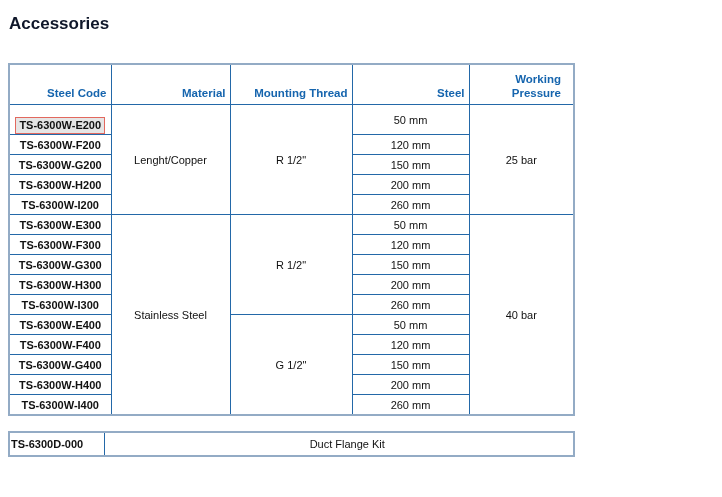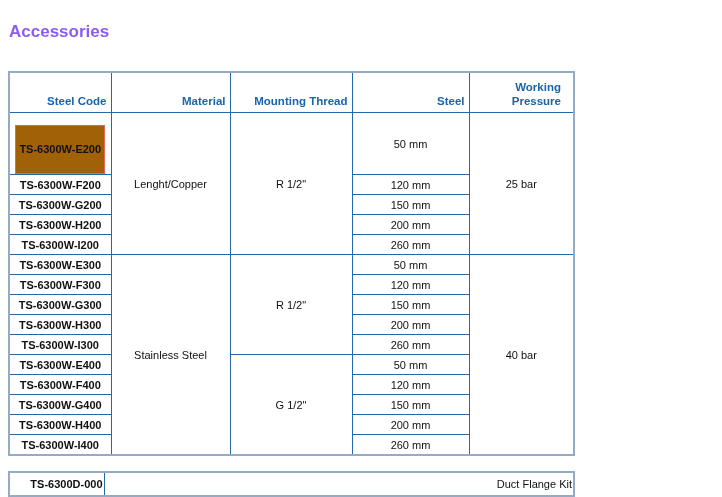--- a/index.html
+++ b/index.html
@@ -8,24 +8,24 @@
     background: #ffffff;
     width: 722px;
     height: 497px;
     font-family: "Liberation Sans", sans-serif;
     overflow: hidden;
   }
   .page {
     padding: 8px 0 0 8px;
   }
   .title {
-    color: #8b5cf6;
+    color: #0f172a;
     font-size: 17px;
     font-weight: bold;
-    margin: 14px 0 0 1px;
+    margin: 6px 0 0 1px;
     line-height: 20px;
   }
   table {
     border-collapse: collapse;
     table-layout: fixed;
   }
   #main-table {
     margin-top: 29px;
     width: 565px;
     border: 2px solid #93ABC5;
@@ -53,41 +53,41 @@
     color: #111111;
     padding: 0 4px;
   }
   td.code {
     color: #1665AE;
     font-weight: bold;
     font-size: 11.5px;
   }
   .hl {
     display: inline-block;
-    background: #a16207;
+    background: #e5e5e5;
     border: 1px solid #E2685E;
-    padding: 16px 3px;
+    padding: 0 3px;
     line-height: 15px;
     margin-top: 12px;
   }
   #kits-table {
     margin-top: 15px;
     width: 565px;
     border: 2px solid #93ABC5;
   }
   #kits-table td {
     border: 1px solid #2368A8;
     height: 20px;
     vertical-align: middle;
     font-size: 11px;
     color: #111111;
     overflow: hidden;
   }
-  #kits-table td.code { text-align: right; }
-  #kits-table td.desc { text-align: right; padding-left: 18px; }
+  #kits-table td.code { text-align: left; }
+  #kits-table td.desc { text-align: center; padding-left: 18px; }
 </style>
 </head>
 <body>
 
 <div class="page">
   <h1 class="title">Accessories</h1>
 
   <table id="main-table">
     <colgroup>
       <col style="width:102px">

